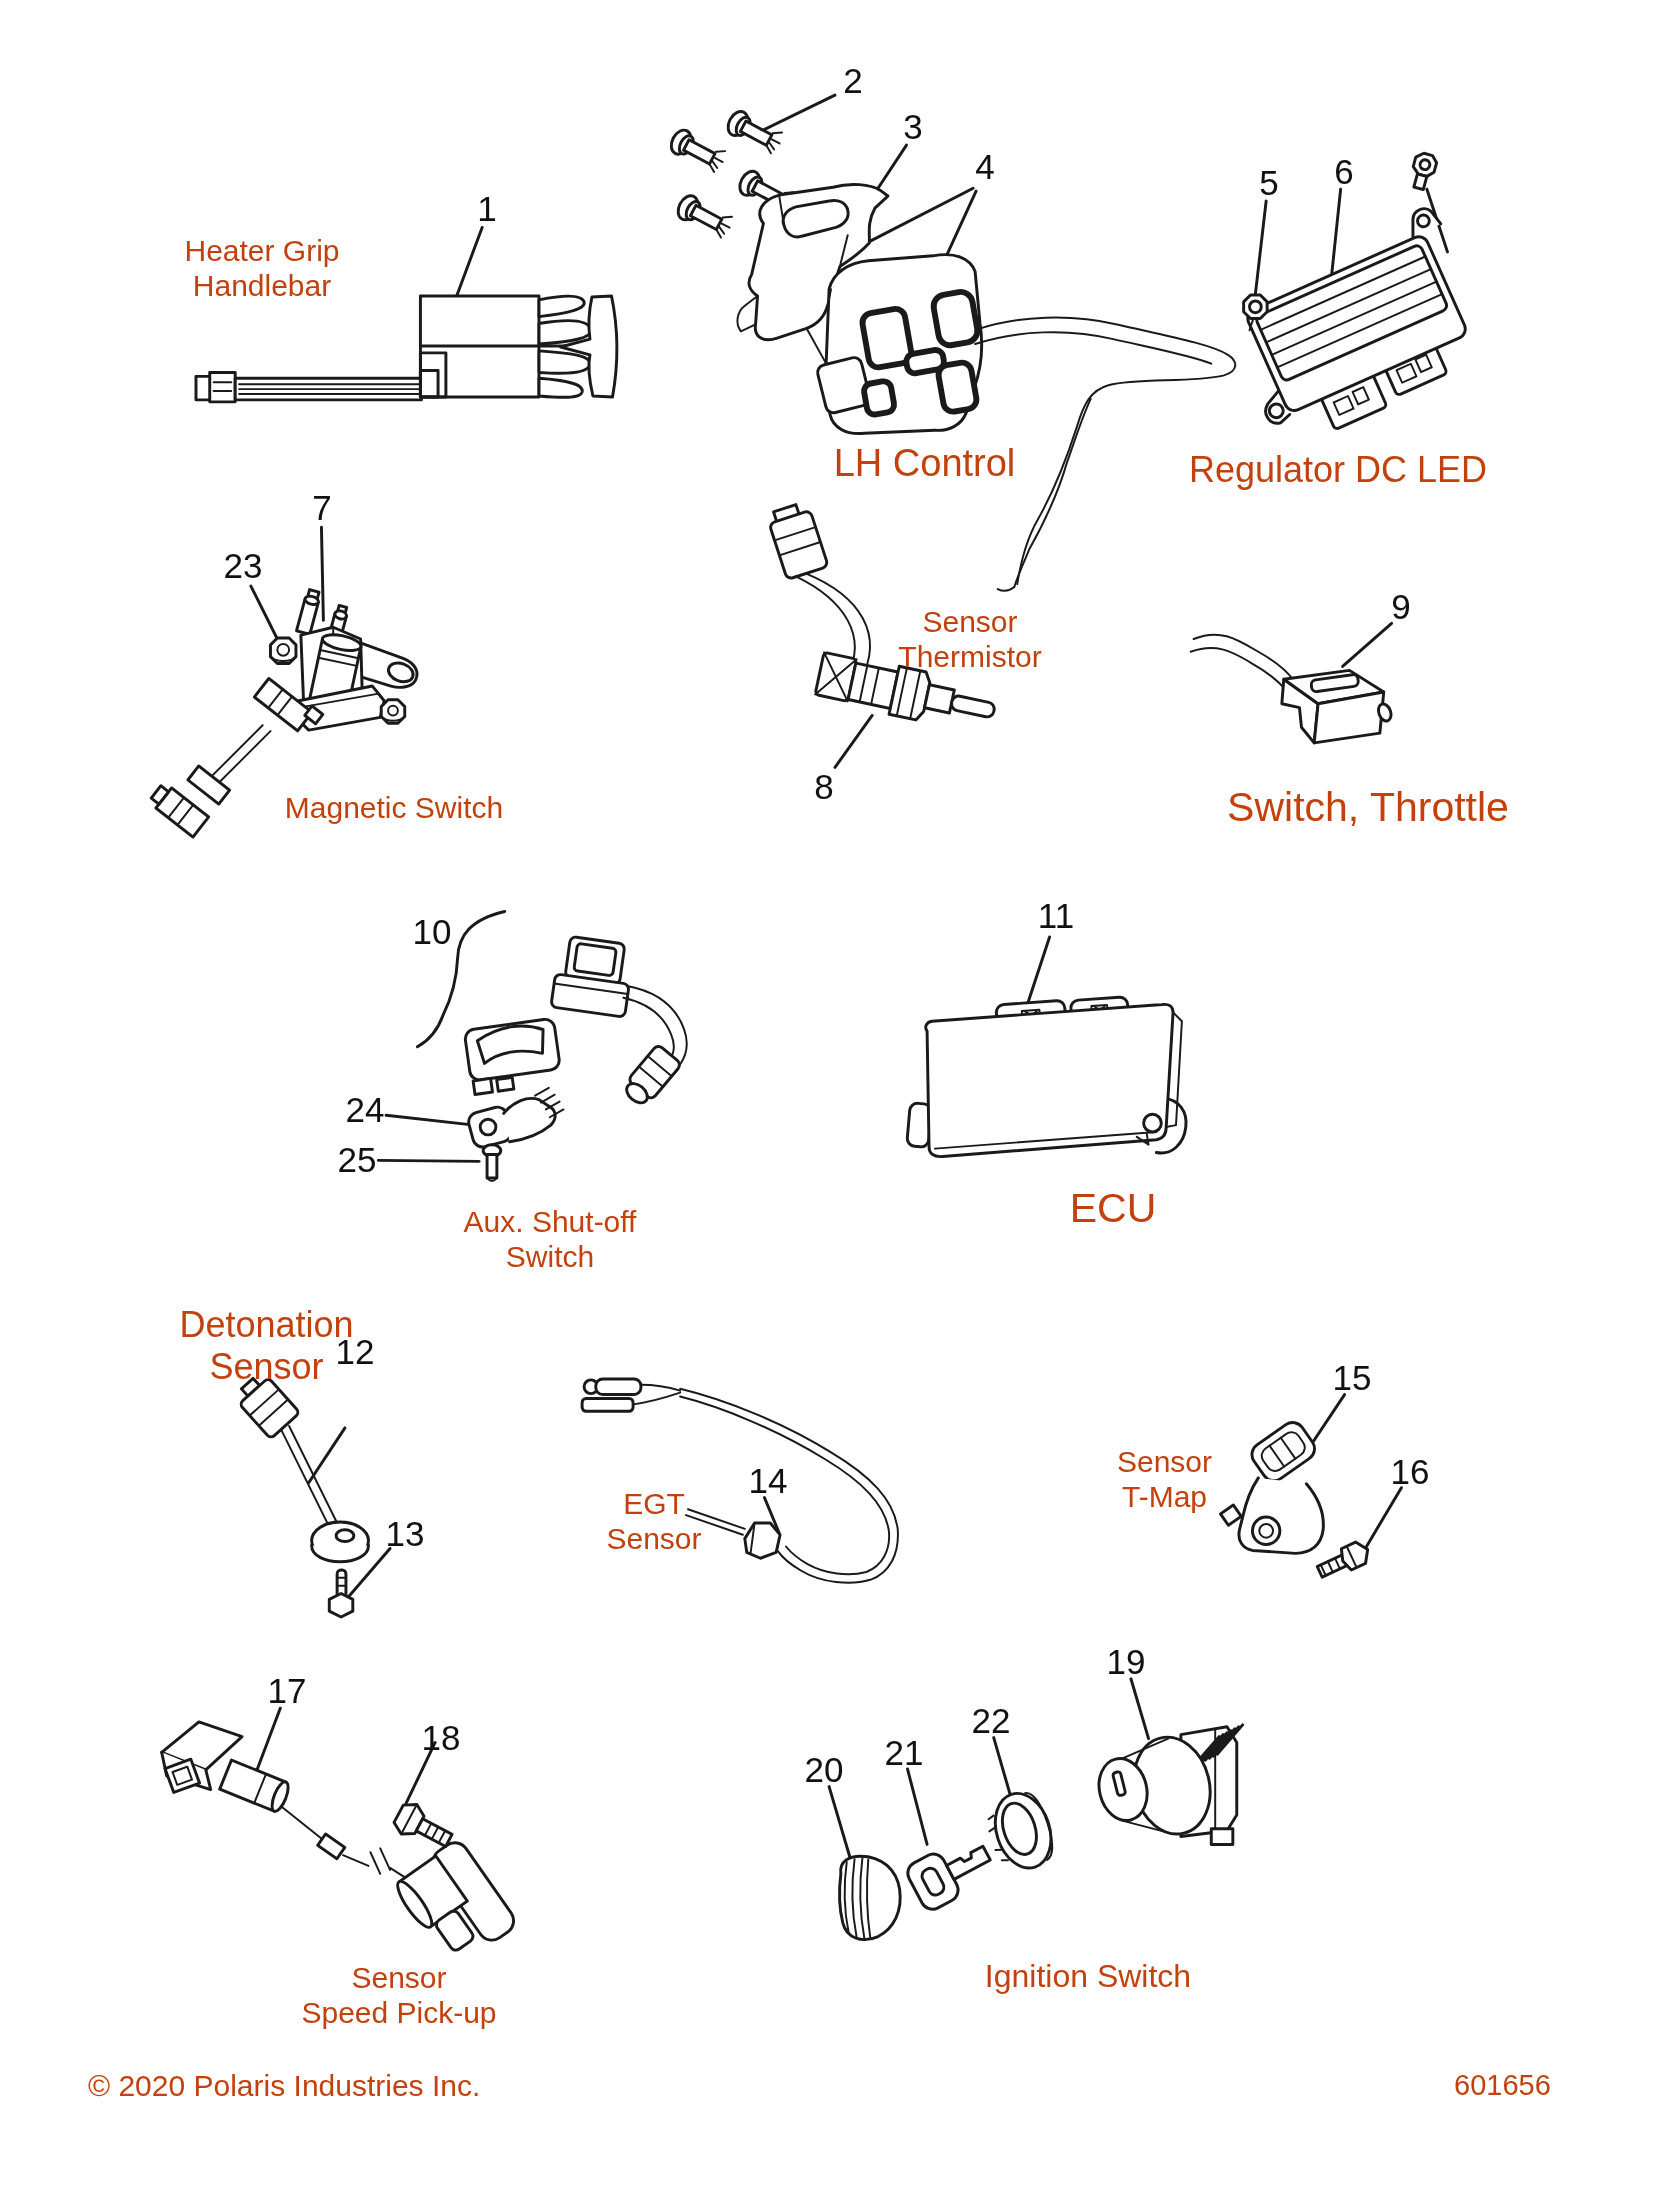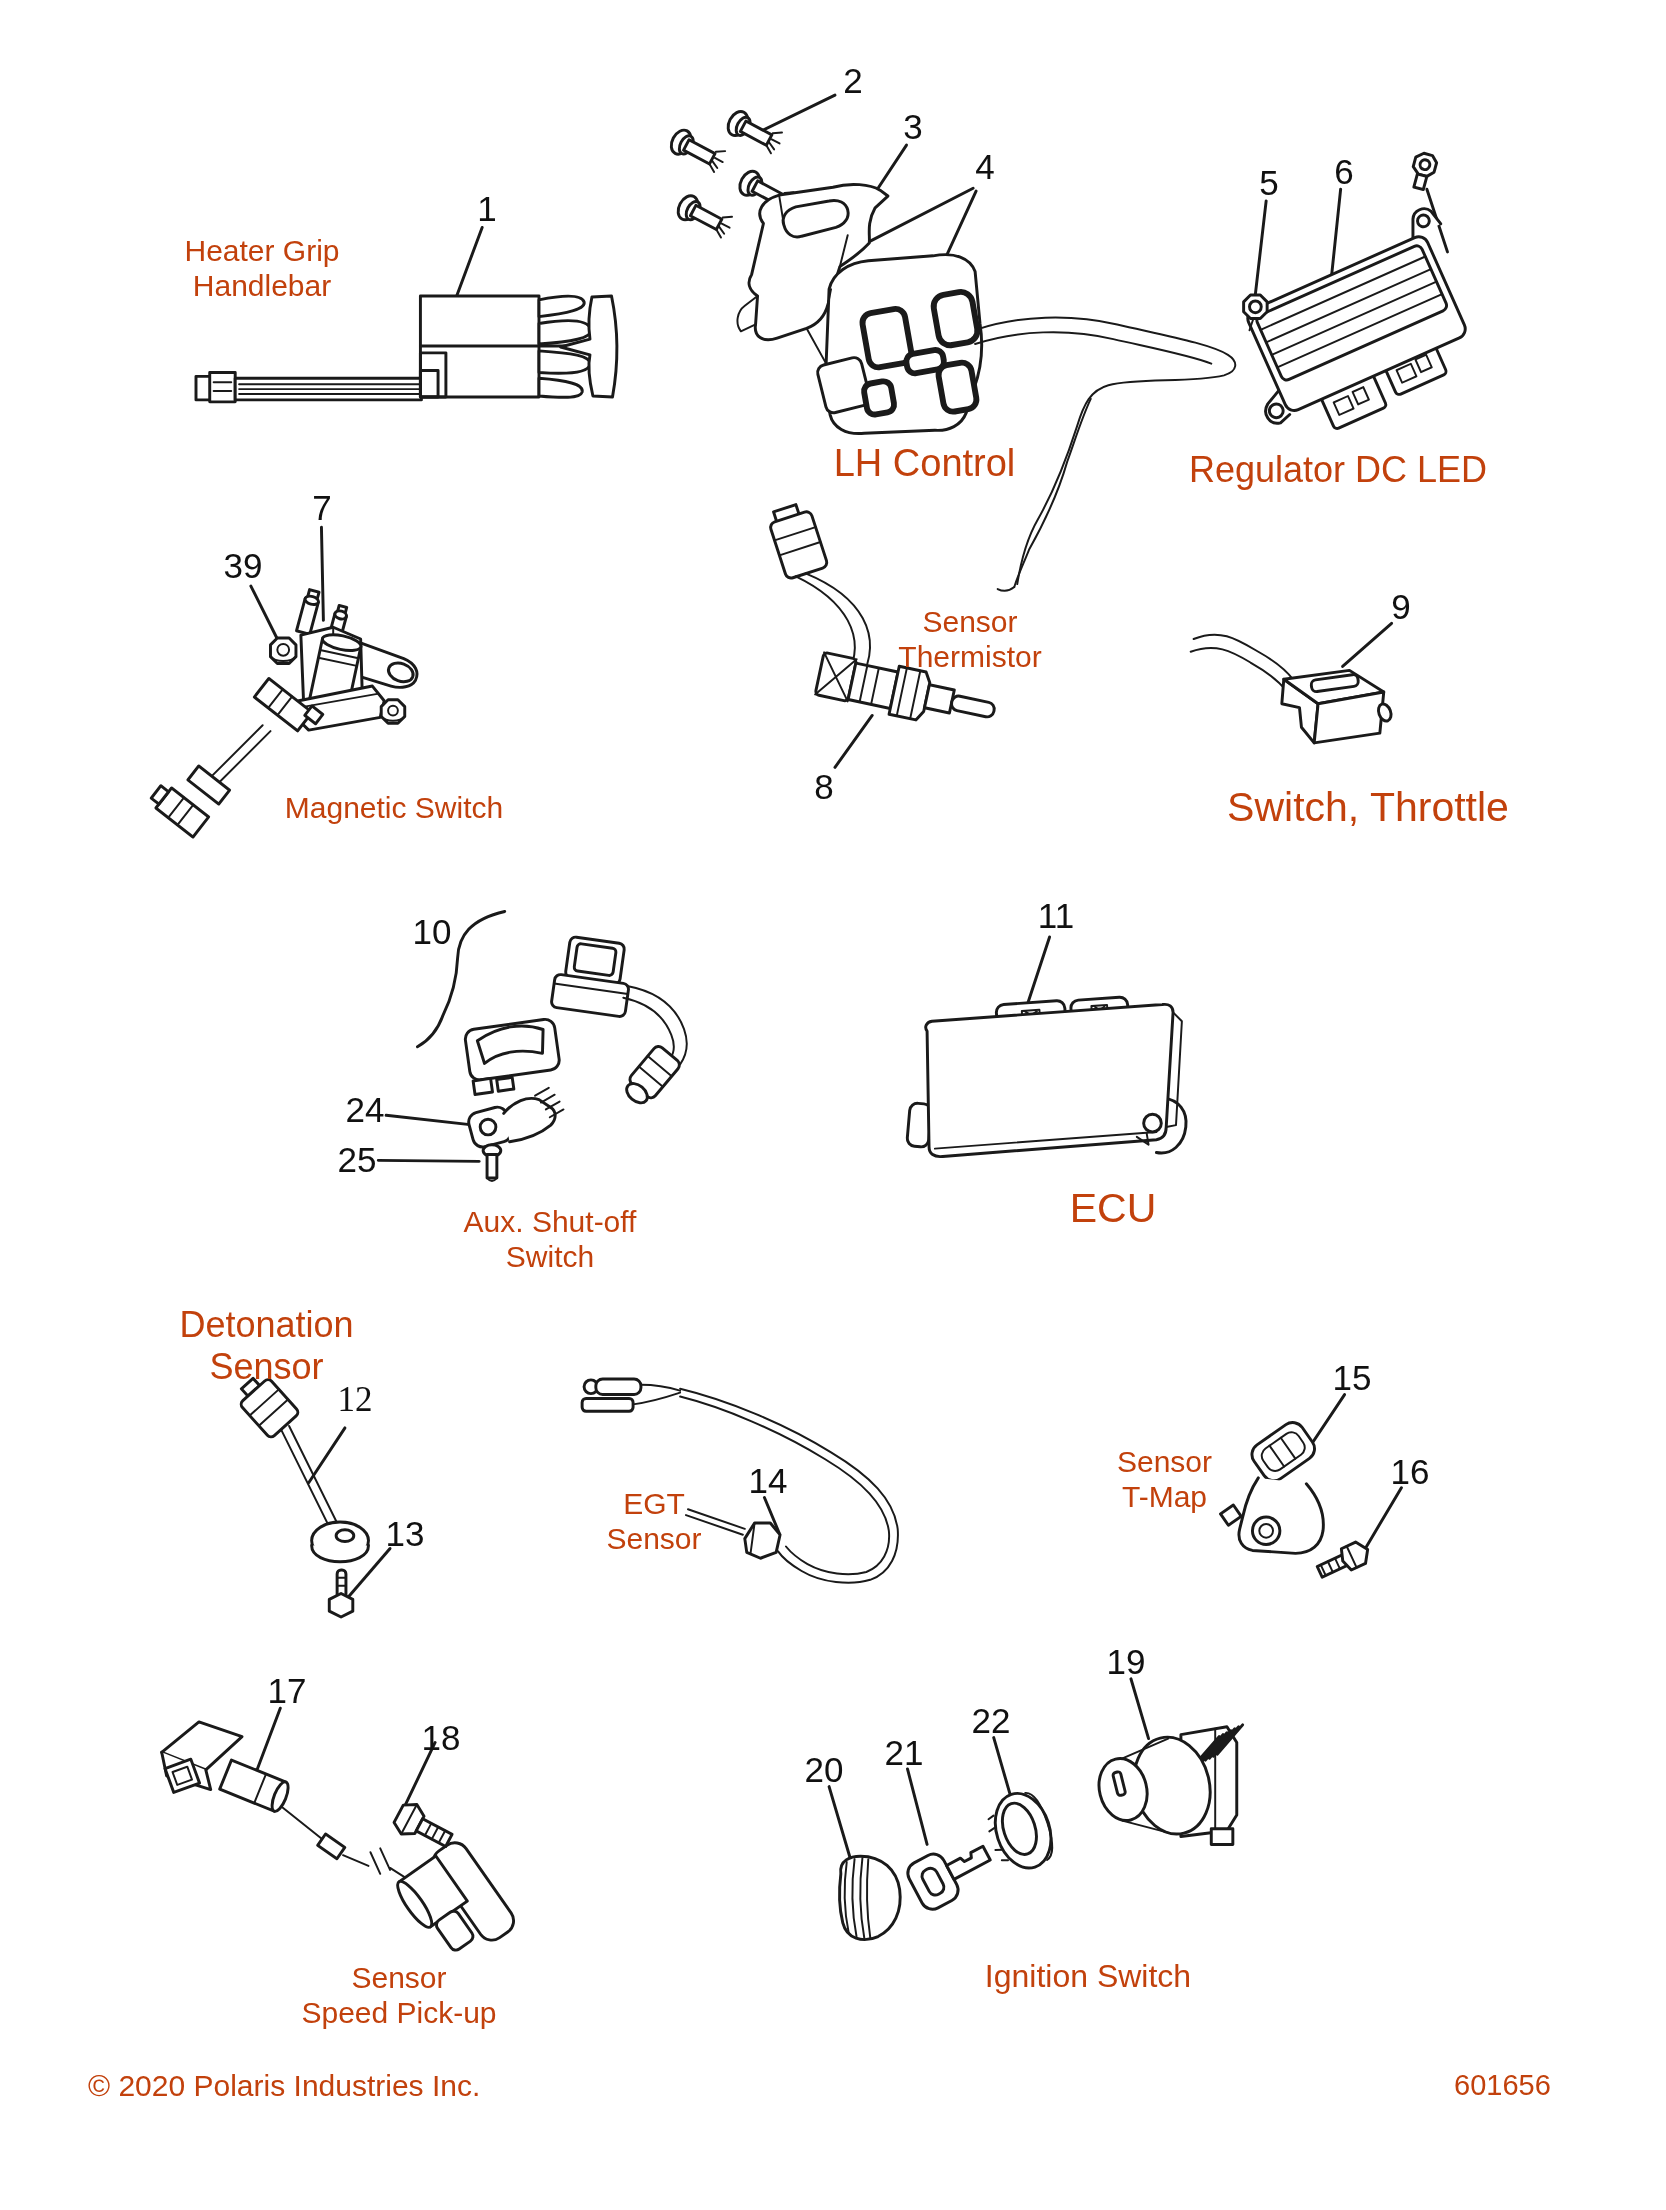--- a/index.html
+++ b/index.html
@@ -436,29 +436,29 @@
   <div class="co" style="left:853px;top:81px;">2</div>
   <div class="co" style="left:913px;top:127px;">3</div>
   <div class="co" style="left:985px;top:167px;">4</div>
   <div class="co" style="left:1269px;top:183px;">5</div>
   <div class="co" style="left:1344px;top:172px;">6</div>
   <div class="co" style="left:322px;top:508px;">7</div>
   <div class="co" style="left:824px;top:787px;">8</div>
   <div class="co" style="left:1401px;top:607px;">9</div>
   <div class="co" style="left:432px;top:932px;">10</div>
   <div class="co" style="left:1056px;top:916px;">11</div>
-  <div class="co" style="left:355px;top:1400px;font-family:Liberation Serif, serif;">12</div>
+  <div class="co" style="left:355px;top:1352px;">12</div>
   <div class="co" style="left:405px;top:1534px;">13</div>
   <div class="co" style="left:768px;top:1481px;">14</div>
   <div class="co" style="left:1352px;top:1378px;">15</div>
   <div class="co" style="left:1410px;top:1472px;">16</div>
   <div class="co" style="left:287px;top:1691px;">17</div>
   <div class="co" style="left:441px;top:1725px;margin-top:13px;">18</div>
   <div class="co" style="left:1126px;top:1662px;">19</div>
   <div class="co" style="left:824px;top:1770px;">20</div>
   <div class="co" style="left:904px;top:1753px;">21</div>
   <div class="co" style="left:991px;top:1721px;">22</div>
-  <div class="co" style="left:243px;top:566px;">39</div>
+  <div class="co" style="left:243px;top:566px;">23</div>
   <div class="co" style="left:365px;top:1110px;text-align:center;">24</div>
   <div class="co" style="left:357px;top:1160px;">25</div>
 
 </div>
 
 
 </body></html>

